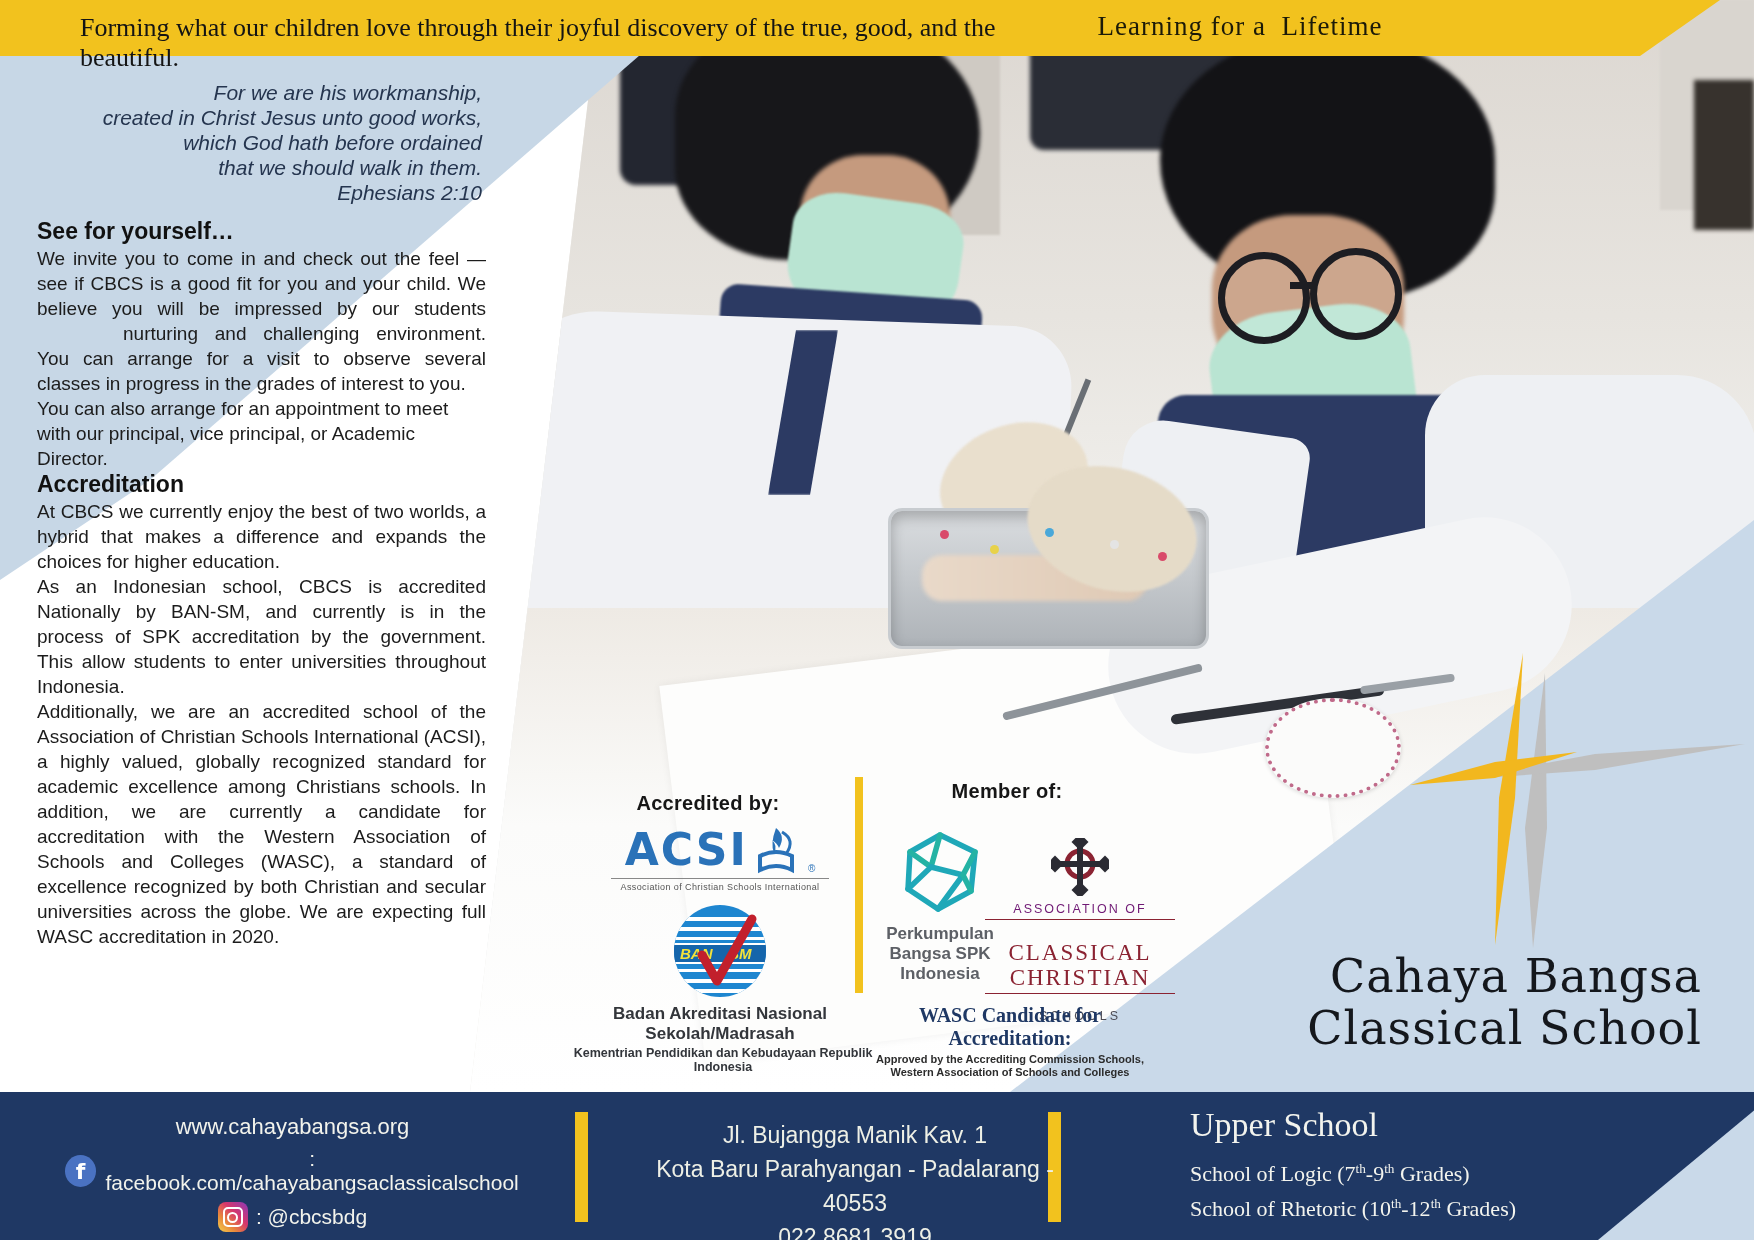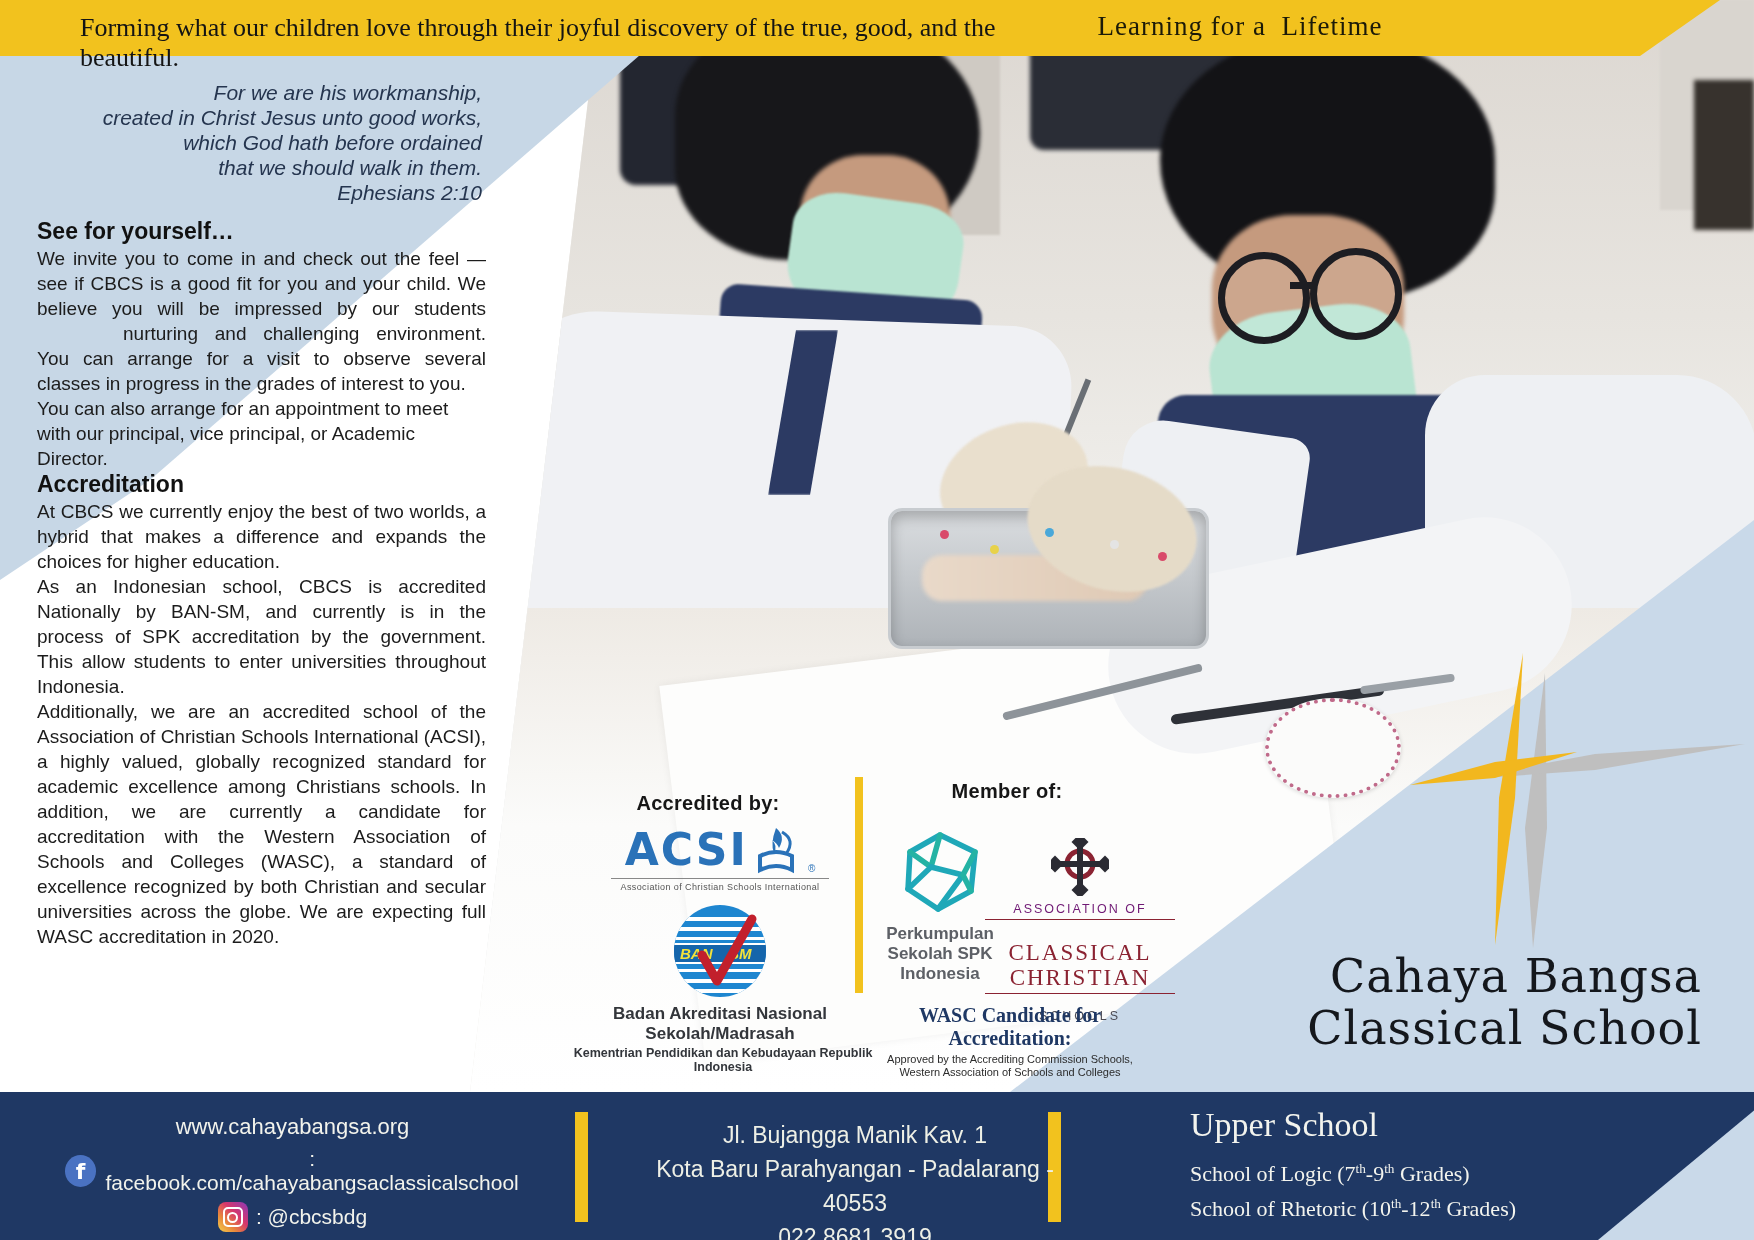--- a/index.html
+++ b/index.html
@@ -95,21 +95,21 @@
   .divider-mid{left:855px;top:777px;width:8px;height:216px;background:#F2C21E;}
   .spk-block{left:880px;top:830px;width:120px;text-align:center;}
   .spk-cap{margin-top:6px;font-size:17px;font-weight:bold;color:#5d6066;line-height:20px;}
   .accs-block{left:985px;top:838px;width:190px;text-align:center;}
   .accs-assoc{font-size:12.5px;letter-spacing:2px;color:#701a75;margin-top:2px;}
   .accs-main{font-family:"Liberation Serif",serif;font-size:23px;letter-spacing:2px;color:#8B2332;line-height:25px;
         border-top:1.5px solid #8B2332;margin-top:3px;padding-top:20px;}
   .accs-schools{font-size:12.5px;letter-spacing:3px;color:#4c4c55;border-top:1.5px solid #8B2332;margin-top:3px;padding-top:15px;}
   .wasc{left:860px;top:1004px;width:300px;text-align:center;}
   .wasc-title{font-family:"Liberation Serif",serif;font-weight:bold;font-size:20px;color:#1F3864;}
-  .wasc-sub{font-size:11px;color:#2c2c2c;line-height:13px;margin-top:3px;}
+  .wasc-sub{font-size:11px;color:#2c2c2c;line-height:13px;margin-top:3px;font-weight:bold;}
 
   
   .cross-logo{left:1395px;top:628px;z-index:22;}
 
   
   .footer{left:0;top:1092px;width:1754px;height:148px;background:#1F3864;z-index:40;color:#f2f3ec;}
   .footer .corner{position:absolute;left:1598px;top:13px;width:156px;height:135px;background:#C9D9E9;
         clip-path:polygon(100% 4%,0 100%,100% 100%);}
   .fbar{position:absolute;top:20px;width:13px;height:110px;background:#F2C21E;}
   .fcol1{position:absolute;left:65px;top:22px;width:455px;text-align:center;font-size:22px;}
@@ -250,21 +250,21 @@
         <path d="M43 5 L78 22 L74 61 L41 79 L11 59 L13 22 Z" stroke="#1FA8B8"></path>
         <path d="M43 5 L34 37 L13 22" stroke="#24B3A4"></path>
         <path d="M34 37 L66 45 L41 79" stroke="#1FA8B8"></path>
         <path d="M34 37 L11 59" stroke="#1FA8B8"></path>
         <path d="M66 45 L74 61" stroke="#24B3A4"></path>
         <path d="M66 45 L78 22" stroke="#24B3A4"></path>
       </g>
     </svg>
     <div class="spk-cap">
       <div>Perkumpulan</div>
-      <div>Sekolah SPK</div>
+      <div>Bangsa SPK</div>
       <div>Indonesia</div>
     </div>
   </div>
 
   <div class="abs cred accs-block">
     <svg width="58" height="58" viewBox="0 0 58 58">
       <circle cx="29" cy="26" r="13" fill="none" stroke="#8B2332" stroke-width="5"></circle>
       <rect x="26" y="2" width="6" height="52" fill="#2B2B33"></rect>
       <rect x="3" y="23" width="52" height="6" fill="#2B2B33"></rect>
       <rect x="23" y="-2" width="12" height="12" fill="#2B2B33" transform="rotate(45 29 4)"></rect>

